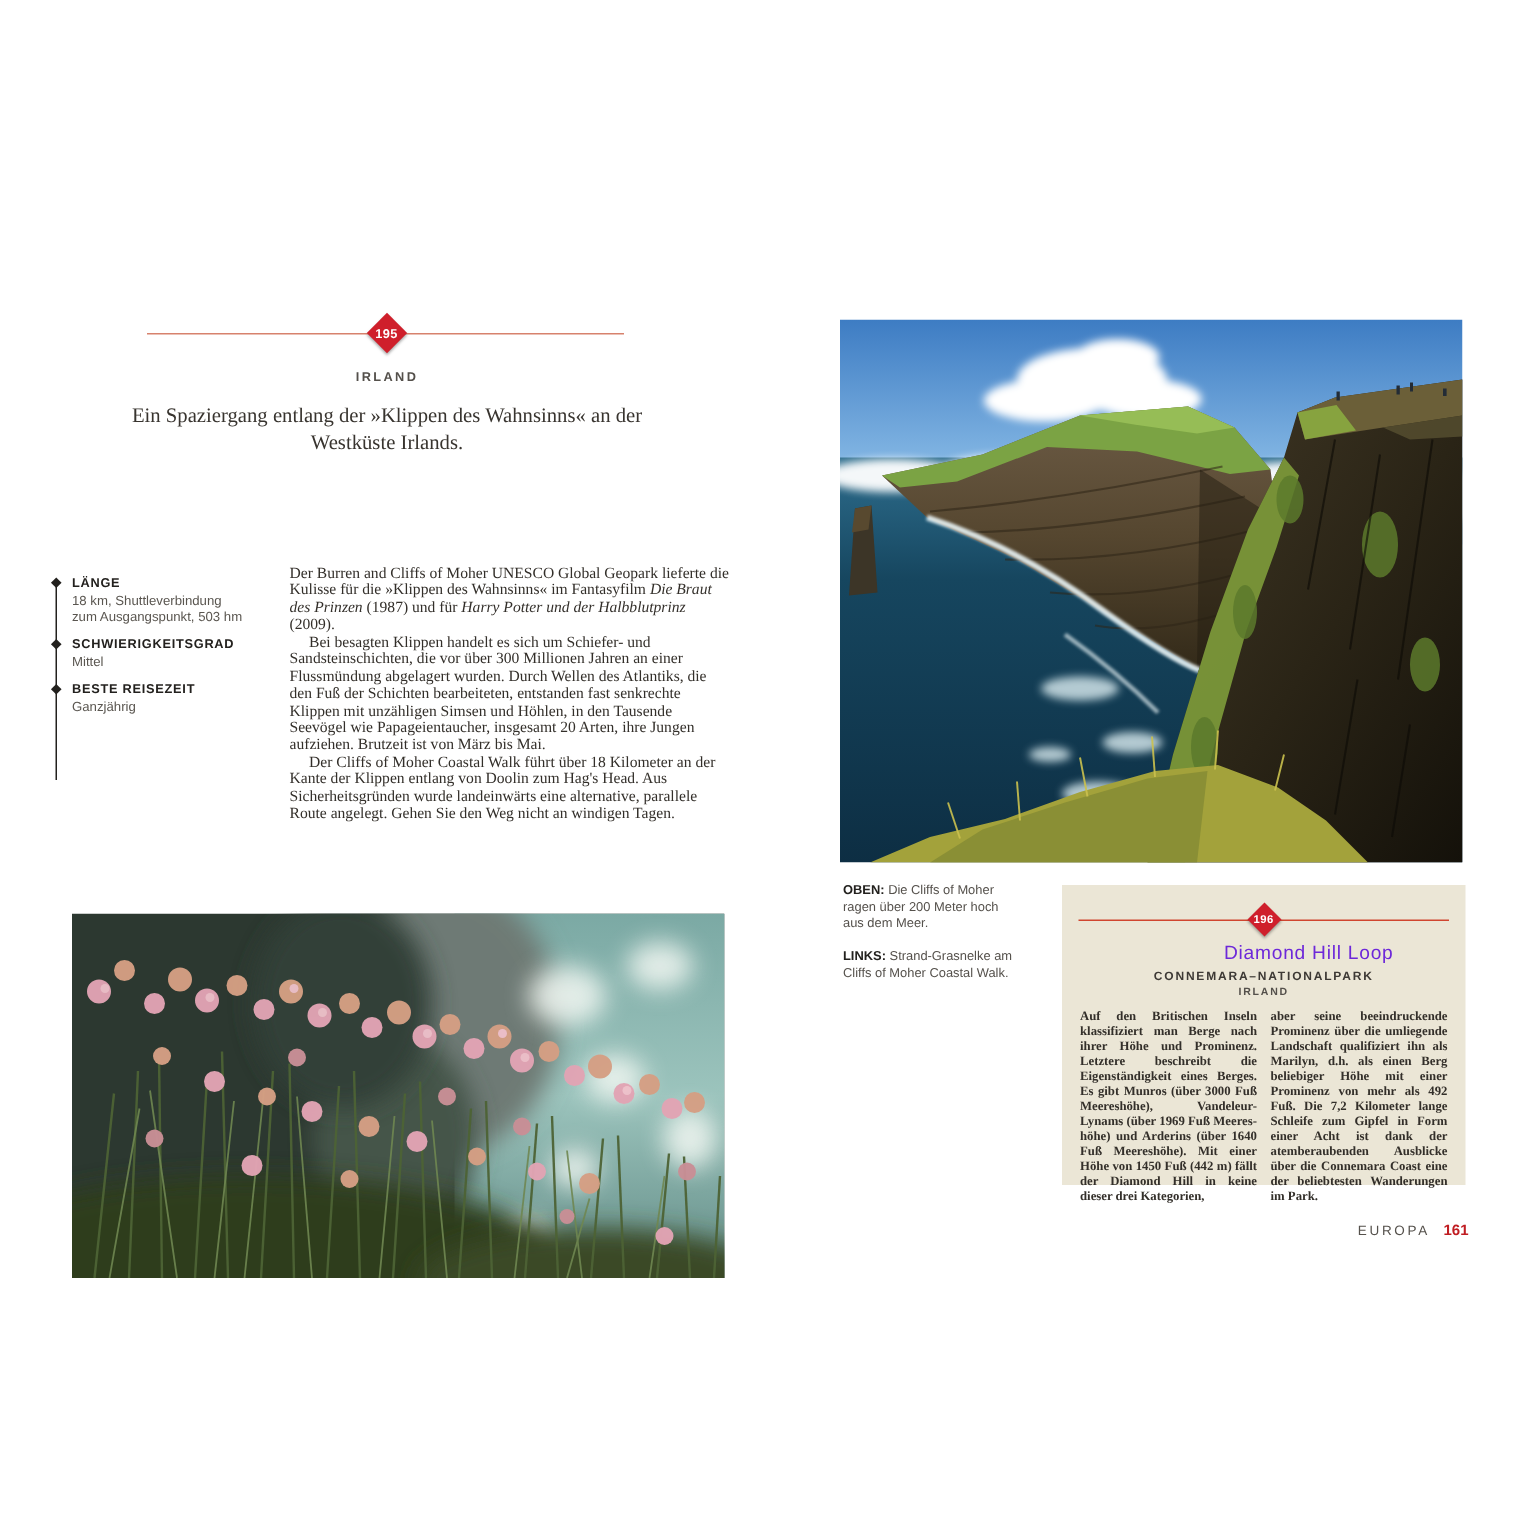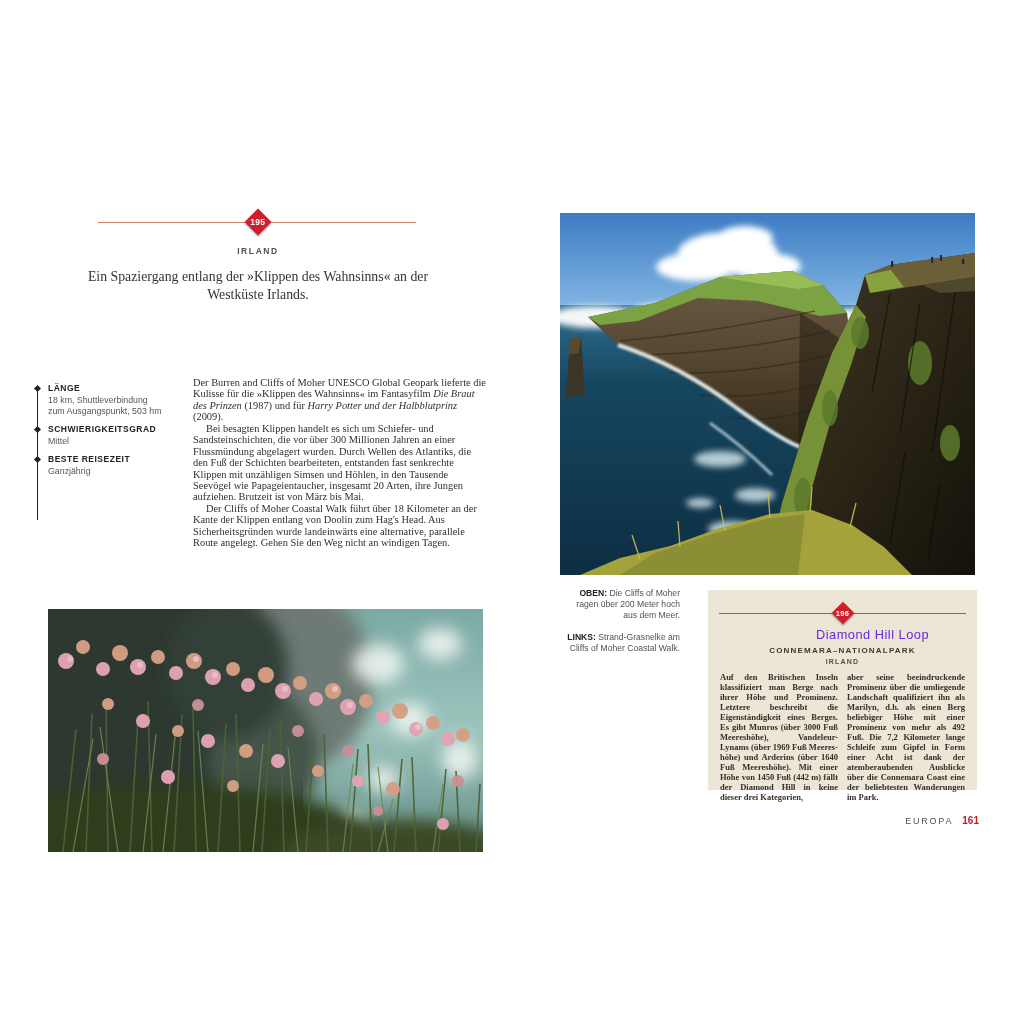--- a/index.html
+++ b/index.html
@@ -35,21 +35,21 @@
   .body-copy p{margin:0;}
   .body-copy p + p{text-indent:13px;}
 
   
   .photo-flowers{position:absolute;left:48px;top:609px;width:435px;height:243px;}
   .photo-cliffs{position:absolute;left:560px;top:213px;width:415px;height:362px;}
   .photo-flowers svg,.photo-cliffs svg{display:block;width:100%;height:100%;}
 
   
   .captions{position:absolute;left:562px;top:588px;width:118px;font-size:8.6px;line-height:1.28;color:#55514c;}
-  .cap{margin:0 0 11px 0;text-align:right;}
+  .cap{margin:0 0 11px 0;}
   .cap b{color:#23211e;}
 
   
   .feature-box{position:absolute;left:708px;top:590px;width:269px;height:200px;background:#ebe6d6;}
   .fb-rule{position:relative;height:31px;}
   .fb-rule .rule{position:absolute;top:23px;left:11px;right:11px;height:1px;background:#d0452f;}
   .fb-rule .badge{top:23px;width:16px;height:16px;}
   .fb-rule .badge span{font-size:7.5px;}
   .fb-title{margin:6px 0 0 16px;text-align:center;font-weight:400;font-size:12.8px;letter-spacing:.5px;color:#6d28d9;padding-left:44px;}
   .fb-park{margin-top:4px;text-align:center;font-size:8px;font-weight:bold;letter-spacing:1.2px;color:#3d3935;}

